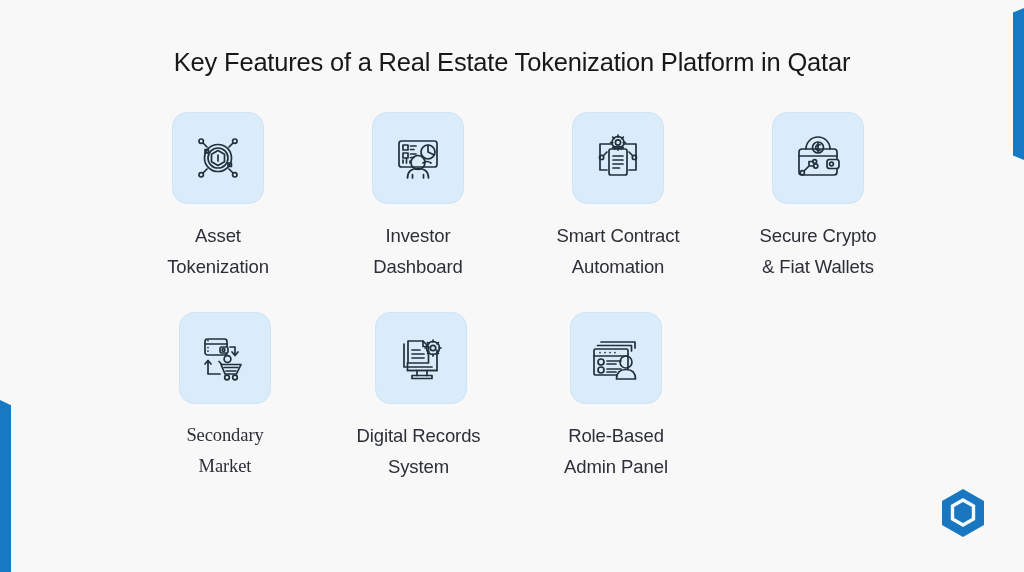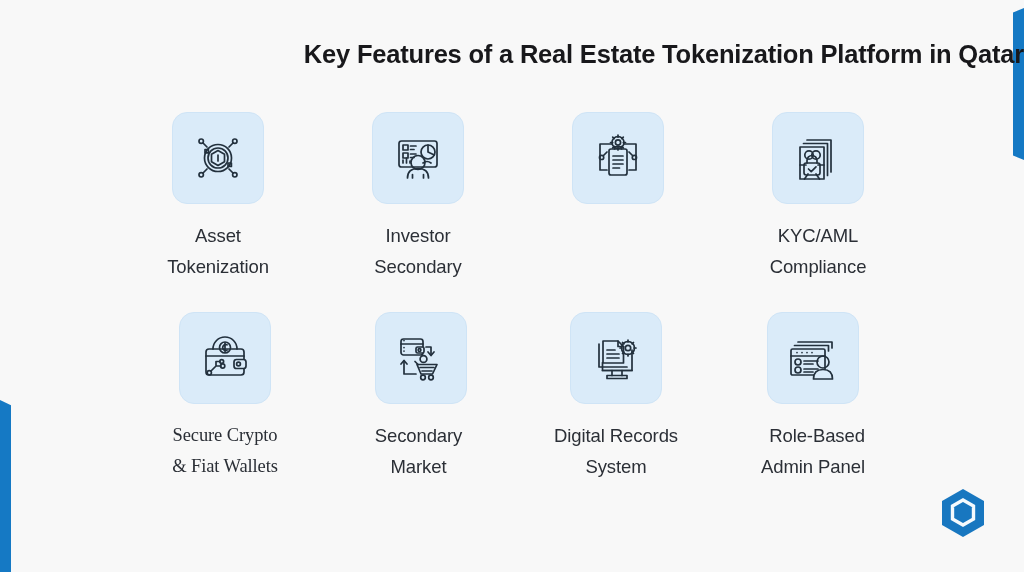--- a/index.html
+++ b/index.html
@@ -31,26 +31,26 @@
   .edge-bar-left {
     left:0;
     top:400px;
     height:172px;
     clip-path:polygon(0 0, 100% 3%, 100% 100%, 0 100%);
   }
 
   
   .title {
     position:absolute;
-    top:40px;
+    top:48px;
     left:0;
     width:1024px;
-    text-align:right;
+    text-align:center;
     font-size:25.5px;
-    font-weight:bold;
+    font-weight:normal;
     color:#18181b;
     letter-spacing:-0.2px;
     white-space:nowrap;
   }
 
   
   .grid {
     position:absolute;
     top:112px;
     left:118px;
@@ -152,60 +152,45 @@
         <path d="M13 33 L13 30 M16.5 33 L16.5 28 M20 33 L20 31"></path>
         <circle cx="38" cy="22" r="7"></circle>
         <path d="M38 22 L38 15 M38 22 L44.3 25"></path>
         <path d="M33 33 Q37 30 41 33"></path>
         <circle cx="28" cy="32.5" r="7"></circle>
         <path d="M17.5 48 Q17.5 38.5 28 38.5 Q38.5 38.5 38.5 48"></path>
         <path d="M22.5 44.5 L22.5 48 M33.5 44.5 L33.5 48"></path>
       </svg>
     </div>
     <div class="cell-label">Investor
-Secondary</div>
+Dashboard</div>
   </div>
 
   <div class="cell">
     <div class="tile">
       <svg width="56" height="56" viewBox="0 0 56 56" fill="none" stroke="#22303d" stroke-width="1.7" stroke-linecap="round" stroke-linejoin="round">
         <circle cx="28" cy="12.5" r="6"></circle>
         <circle cx="28" cy="12.5" r="2.6"></circle>
         <path d="M28 5 L28 7.2 M28 17.8 L28 20 M20.5 12.5 L22.7 12.5 M33.3 12.5 L35.5 12.5
                  M22.7 7.2 L24.2 8.7 M31.8 16.3 L33.3 17.8 M33.3 7.2 L31.8 8.7 M24.2 16.3 L22.7 17.8"></path>
         <path d="M22 14 L10 14 L10 40 L17 40"></path>
         <path d="M34 14 L46 14 L46 40 L39 40"></path>
         <path d="M17 22 L13.5 25.5"></path>
           <circle cx="11.6" cy="27.4" r="2.1"></circle>
         <path d="M39 22 L42.5 25.5"></path>
           <circle cx="44.4" cy="27.4" r="2.1"></circle>
         <rect x="19" y="19" width="18" height="26" rx="2"></rect>
         <path d="M24.5 19 L24.5 16.8 L31.5 16.8 L31.5 19"></path>
         <path d="M23 26 L33 26 M23 30 L33 30 M23 34 L33 34 M23 38 L29.5 38"></path>
       </svg>
     </div>
-  </div>
-
-  <div class="cell">
-    <div class="tile">
-      <svg width="56" height="56" viewBox="0 0 56 56" fill="none" stroke="#22303d" stroke-width="1.7" stroke-linecap="round" stroke-linejoin="round">
-        <path d="M17 10 L41 10 L41 42 M13.5 13.5 L37.5 13.5 L37.5 45.5"></path>
-        <path d="M10 17 L34 17 L34 49 L10 49 Z"></path>
-        <circle cx="19" cy="25" r="4.2"></circle>
-        <circle cx="26" cy="25" r="4.2"></circle>
-        <path d="M10 35 L16 35 M28 35 L34 35"></path>
-        <path d="M18 44 L14.5 49 M26 44 L29.5 49"></path>
-        <path d="M17 33 L17 30.5 A5 5 0 0 1 27 30.5 L27 33"></path>
-        <rect x="14" y="33" width="16" height="12" rx="2.2"></rect>
-        <path d="M18.5 39 L21.2 41.6 L26 36.8"></path>
-      </svg>
-    </div>
-    <div class="cell-label">KYC/AML
-Compliance</div>
-  </div>
+    <div class="cell-label">Smart Contract
+Automation</div>
+  </div>
+
 
   <div class="cell">
     <div class="tile">
       <svg width="56" height="56" viewBox="0 0 56 56" fill="none" stroke="#22303d" stroke-width="1.7" stroke-linecap="round" stroke-linejoin="round">
         <path d="M16 19 A12 12 0 0 1 40 19"></path>
         <circle cx="28" cy="17.5" r="5.5"></circle>
         <path d="M30 14.8 A3 3 0 1 0 30 20.2 M28 12.8 L28 22.2"></path>
         <rect x="9" y="19" width="38" height="26" rx="3"></rect>
         <path d="M9 26 L47 26"></path>
         <rect x="37" y="29.5" width="12" height="9" rx="2.5" fill="#daebf9"></rect>

